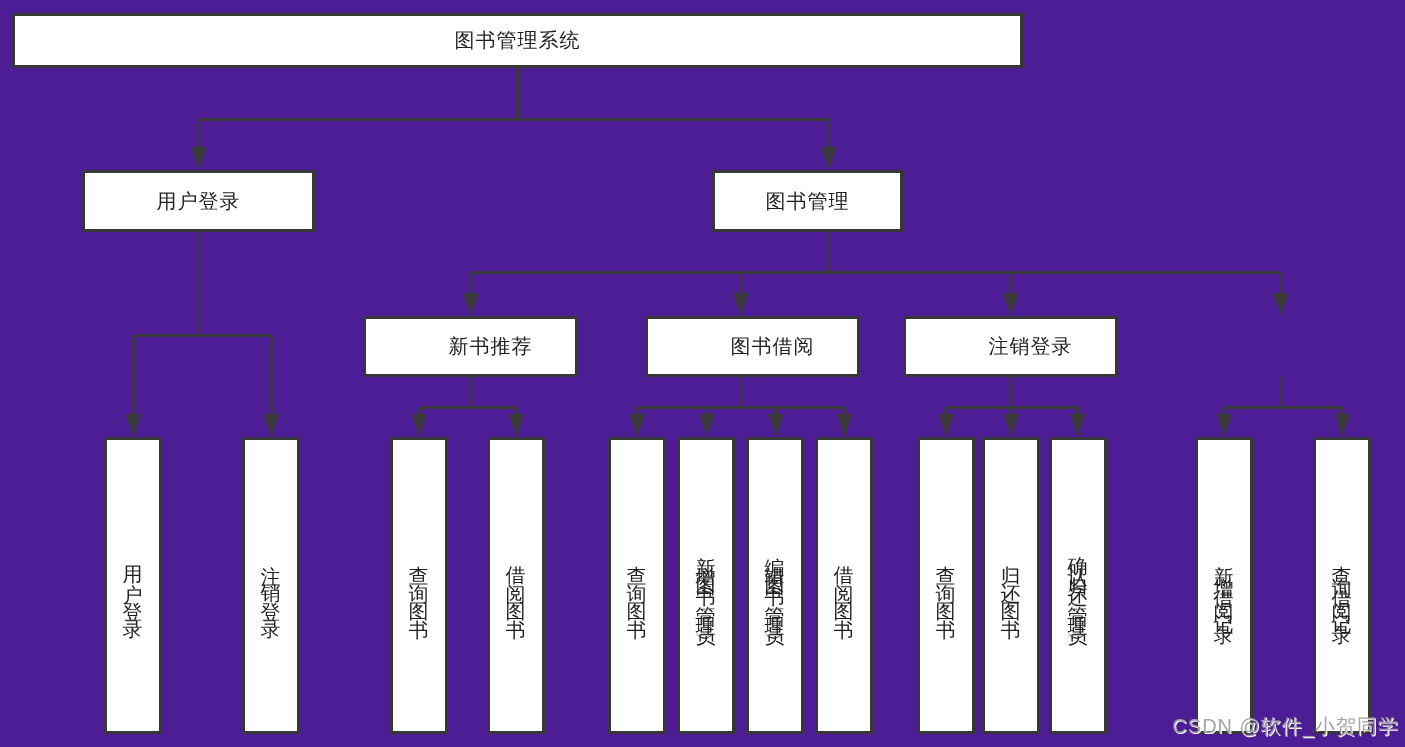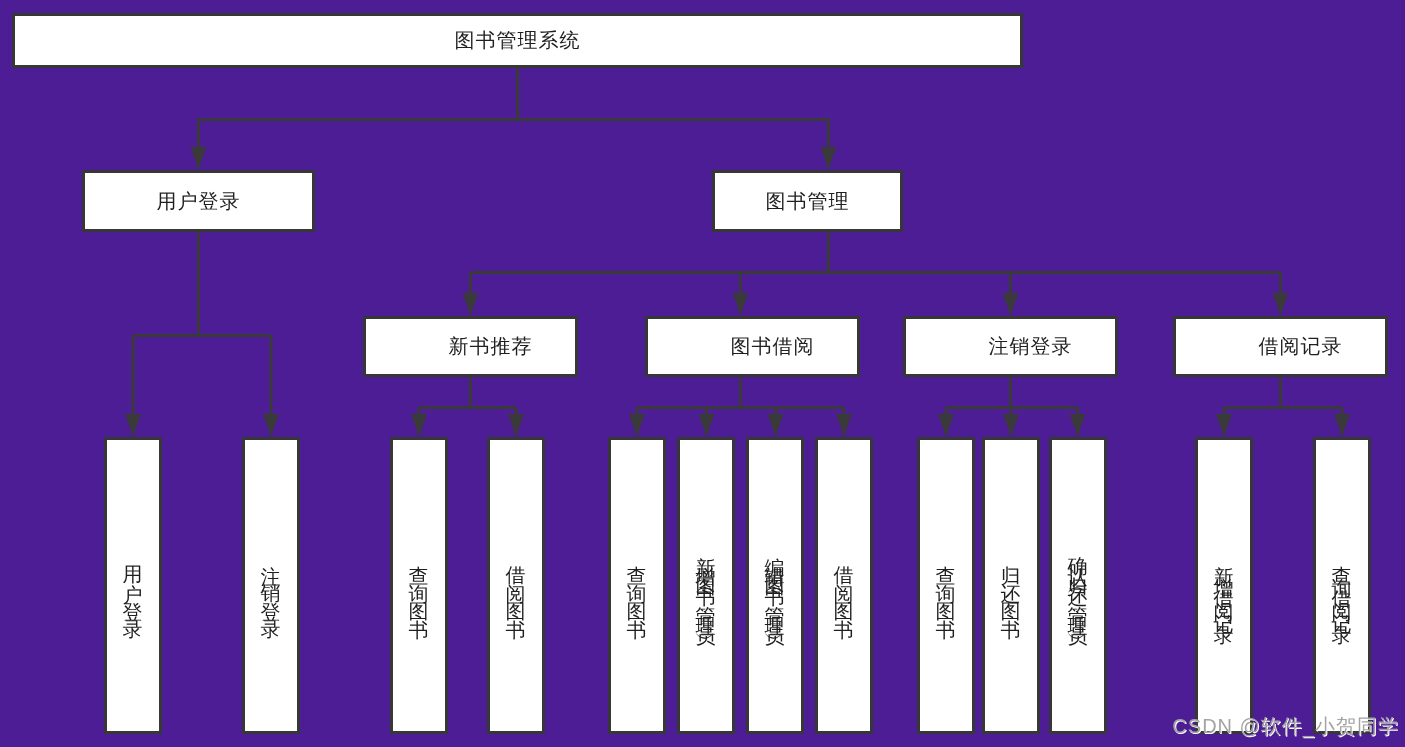--- a/index.html
+++ b/index.html
@@ -116,23 +116,20 @@
 
   <div class="box lvl3 l3-1">
     <span class="hlabel">新书推荐</span>
   </div>
   <div class="box lvl3 l3-2">
     <span class="hlabel">图书借阅</span>
   </div>
   <div class="box lvl3 l3-3">
     <span class="hlabel">注销登录</span>
   </div>
-  <div class="box lvl3 l3-4">
-    <span class="hlabel">借阅记录</span>
-  </div>
 
   <div class="box leaf g1b1">
     <span class="vtext ls4">用户登录</span>
   </div>
   <div class="box leaf g1b2">
     <span class="vtext ls4">注销登录</span>
   </div>
 
   <div class="box leaf g2b1">
     <span class="vtext ls4">查询图书</span>

